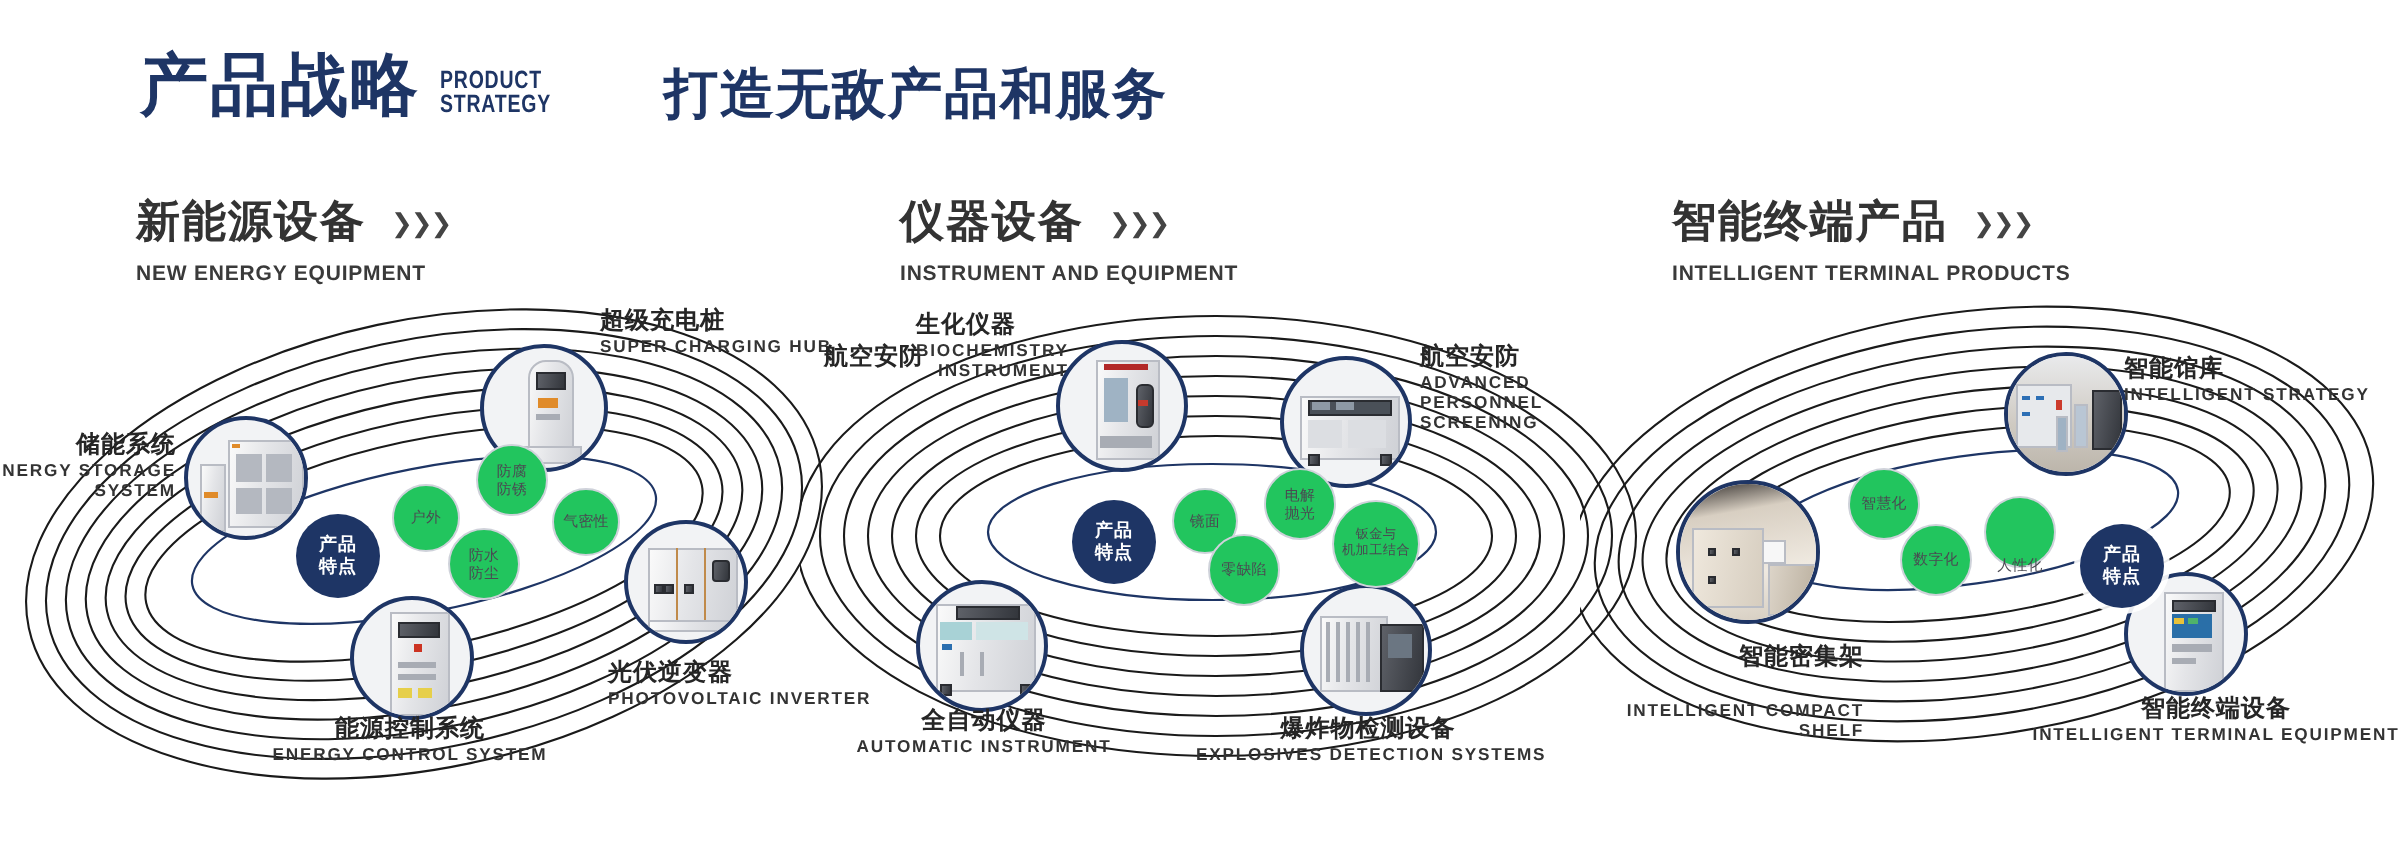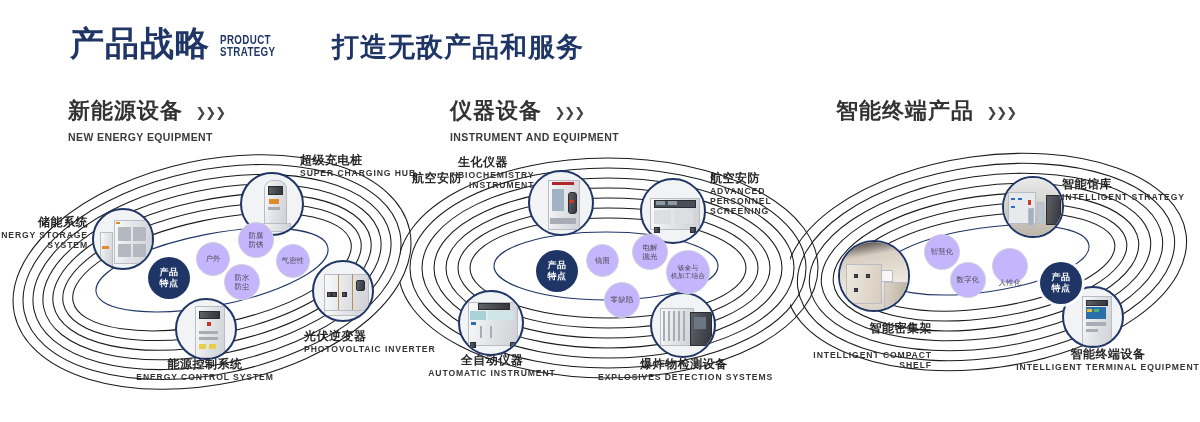--- a/index.html
+++ b/index.html
@@ -61,21 +61,21 @@
   
   .lbl{position:absolute;line-height:1.12;}
   .lbl .cn{font-size:12px;font-weight:bold;color:#262626;letter-spacing:.5px;white-space:nowrap;}
   .lbl .en{font-size:8.6px;font-weight:bold;color:#333;letter-spacing:.9px;margin-top:2px;white-space:nowrap;}
   .lbl.r{text-align:right;}
   .lbl.c{text-align:center;}
 
   
   .bub{
     position:absolute;border-radius:50%;
-    border:1px solid #cfd2da;background:#c4b5fd;
+    border:1px solid #cfd2da;background:#22c55e;
     display:flex;align-items:center;justify-content:center;
     text-align:center;color:#4a4a52;font-size:7.4px;line-height:1.22;
     letter-spacing:.2px;box-sizing:border-box;
   }
   .bub.core{
     background:#1e3565;border:none;color:#fff;font-weight:bold;font-size:9px;
     line-height:1.18;letter-spacing:.5px;
     box-shadow:0 0 0 3px rgba(255,255,255,.9);
   }
   .cab{position:absolute;background:linear-gradient(100deg,#fafafa 0%,#e4e5e8 45%,#cfd1d6 100%);border:1px solid #b9bcc4;}
@@ -106,20 +106,21 @@
     <div class="en">INSTRUMENT AND EQUIPMENT</div>
   </div>
   <div class="coltitle" style="left:68px;top:96px;">
     <span class="cn">新能源设备</span>
     <span class="arrows">❯❯❯</span>
     <div class="en">NEW ENERGY EQUIPMENT</div>
   </div>
   <div class="coltitle" style="left:836px;top:96px;">
     <span class="cn">智能终端产品</span>
     <span class="arrows">❯❯❯</span>
+    <div class="en">INTELLIGENT TERMINAL PRODUCTS</div>
   </div>
 
   <div class="cluster" style="left:0px;top:150px;width:420px;height:250px;">
 
     <svg class="orbits" width="420" height="250" viewBox="0 0 420 250">
       <g fill="none" stroke="#1a1a1a" stroke-width="1.05">
         <ellipse cx="212" cy="122" rx="142" ry="52" transform="rotate(-12 212 122)"></ellipse>
         <ellipse cx="212" cy="122" rx="152" ry="62" transform="rotate(-12 212 122)"></ellipse>
         <ellipse cx="212" cy="122" rx="162" ry="72" transform="rotate(-12 212 122)"></ellipse>
         <ellipse cx="212" cy="122" rx="172" ry="82" transform="rotate(-12 212 122)"></ellipse>
@@ -306,21 +307,21 @@
       <span>产品</span>
       <span>特点</span>
     </div>
     <div class="bub" style="left:186px;top:94px;width:33px;height:33px;">
       <span style="white-space:pre-line;">镜面</span>
     </div>
     <div class="bub" style="left:232px;top:84px;width:36px;height:36px;">
       <span style="white-space:pre-line;">电解
 抛光</span>
     </div>
-    <div class="bub" style="left:204px;top:132px;width:36px;height:36px;">
+    <div class="bub" style="left:204px;top:117px;width:36px;height:36px;">
       <span style="white-space:pre-line;">零缺陷</span>
     </div>
     <div class="bub" style="left:266px;top:100px;width:44px;height:44px;font-size:6.6px;">
       <span style="white-space:pre-line;">钣金与
 机加工结合</span>
     </div>
   </div>
 
   <div class="cluster" style="left:790px;top:150px;width:410px;height:250px;">
 

